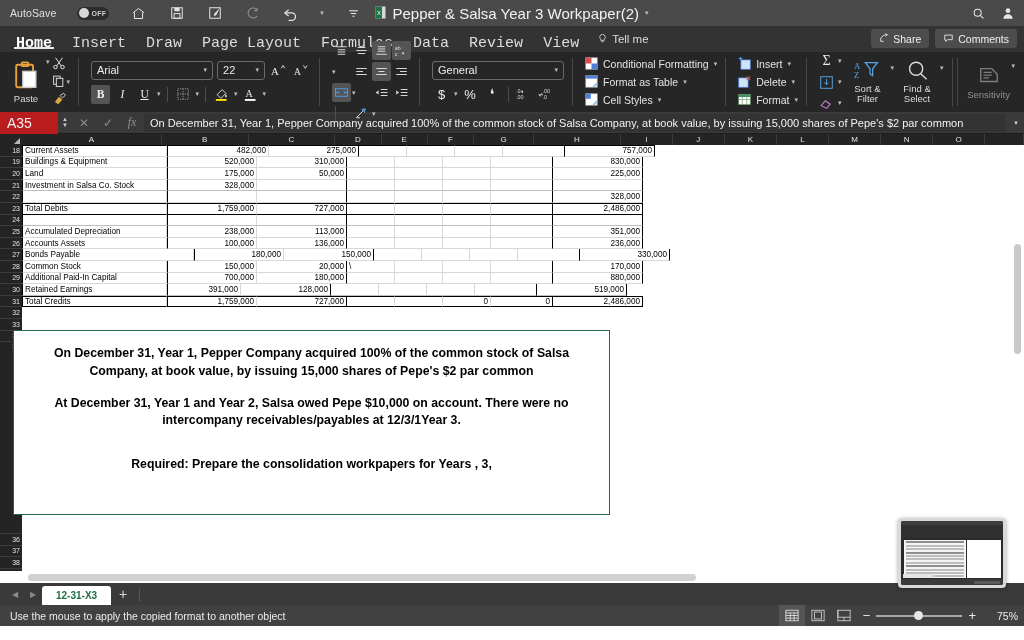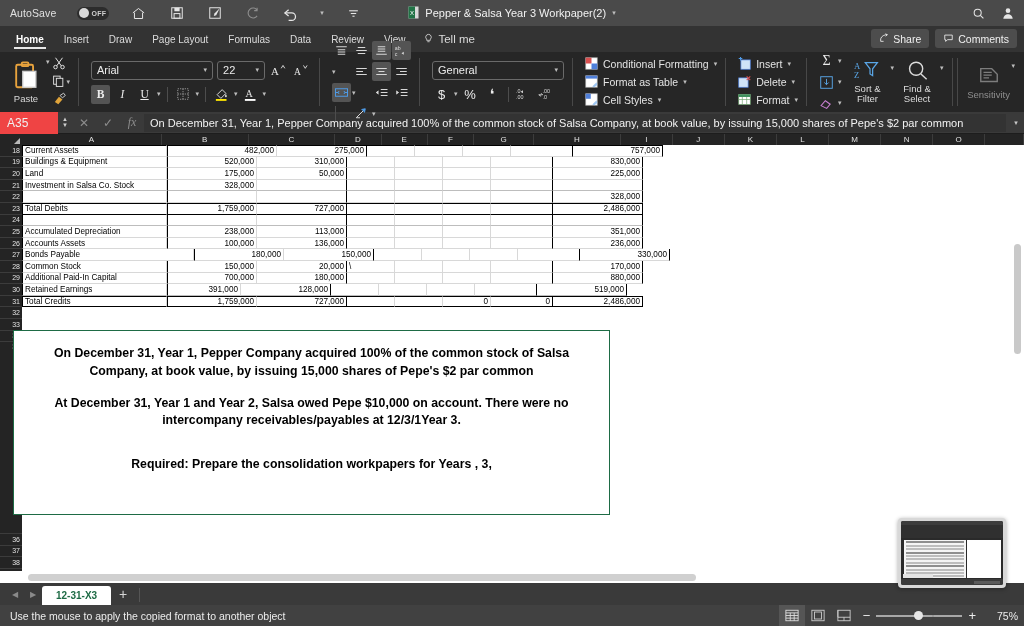--- a/index.html
+++ b/index.html
@@ -27,31 +27,32 @@
   .toggle .knob { width:10px;height:10px;border-radius:50%;background:#d9d9d9;position:absolute;left:2px; }
   .toggle .offtxt { position:absolute; right:3px; font-size:7px; color:#cfcfcf; font-weight:bold; letter-spacing:.3px;}
   .qicon { width:17px;height:17px;display:inline-flex;align-items:center;justify-content:center;color:#e6e6e6; }
   .qicon svg { display:block; }
   .doctitle {
     position:absolute; left:0; right:0; top:0; height:26px;
     display:flex; align-items:center; justify-content:center; gap:5px;
     pointer-events:none;
   }
   .doctitle .inner { display:flex; align-items:center; gap:6px; pointer-events:auto;}
-  .doctitle .name { font-size:11px; color:#f2f2f2; }
+  .doctitle .name { font-size:15px; color:#f2f2f2; }
   .tb-right { position:absolute; right:8px; top:0; height:26px; display:flex; align-items:center; gap:12px; }
 
   
   .tabs {
     height:26px; background:#333333; display:flex; align-items:stretch;
     position:relative; padding-left:6px;
   }
   .tab {
-    padding:0 10px; display:flex; align-items:center; font-size:10px; color:#dcdcdc;
+    padding:0 10px; display:flex; align-items:flex-end; font-size:15px; color:#dcdcdc;
     position:relative;
+    font-family:Liberation Mono, monospace;
   }
   .tab.active { color:#ffffff; font-weight:bold; }
   .tab.active:after {
     content:""; position:absolute; left:8px; right:8px; bottom:3px; height:2px; background:#e8e8e8;
   }
   .tellme { display:flex;align-items:center;gap:4px;padding:0 8px;font-size:11.5px;color:#dcdcdc;}
   .tabs-right { position:absolute; right:7px; top:3px; display:flex; gap:6px; }
   .pillbtn {
     background:#4d4d4d; border-radius:3px; height:19px; padding:0 8px;
     display:flex;align-items:center;gap:4px;font-size:10.5px;color:#f0f0f0;
@@ -107,21 +108,21 @@
   .bigbtn .lbl { font-size:9.5px;color:#dedede;text-align:center;line-height:1.05; }
   .bigbtn.dim .lbl { color:#8e8e8e; }
 
   
   .fbar {
     height:22px; background:#3a3a3a; display:flex; align-items:center;
     border-bottom:1px solid #1d1d1d;
   }
   .namebox {
     width:58px; height:22px; display:flex; align-items:center; padding-left:7px;
-    font-size:12px; color:#f0f0f0; background:#ef4444;
+    font-size:14px; color:#f0f0f0; background:#b91c1c;
   }
   .spin { display:flex;flex-direction:column;gap:1px;width:14px;align-items:center;color:#cfcfcf;font-size:6px;line-height:5px;}
   .fbtn { width:24px;text-align:center;font-size:12px;color:#8d8d8d; }
   .fbtn.fx { font-style:italic; font-family:"Liberation Serif",serif; font-size:12px;}
   .finput {
     flex:1; height:18px; background:#333333; border:none; margin-right:2px;
     display:flex; align-items:center; padding-left:6px; font-size:11px; color:#f2f2f2;
     overflow:hidden; white-space:nowrap;
   }
   .fdrop { width:16px;text-align:center;color:#c9c9c9;font-size:7px; }
@@ -779,21 +780,21 @@
         <div class="rh">38</div>
         <div class="rh">39</div>
         <div class="rh">40</div>
 
       </div>
 
       <div class="cells">
 
         <div class="grow">
           <div class="gc bl bt" style="width:145px">Current Assets</div>
-          <div class="gc num bl bt" style="width:110px">482,000</div>
+          <div class="gc num bl bt" style="width:102px">482,000</div>
           <div class="gc num br2 bt" style="width:90px">275,000</div>
           <div class="gc bt" style="width:48px"></div>
           <div class="gc bt" style="width:48px"></div>
           <div class="gc bt" style="width:48px"></div>
           <div class="gc br2 bt" style="width:62px"></div>
           <div class="gc num br2 bt" style="width:90px">757,000</div>
           <div class="gc" style="width:54px;border-right:none;border-bottom:none;"></div>
         </div>
 
         <div class="grow">

